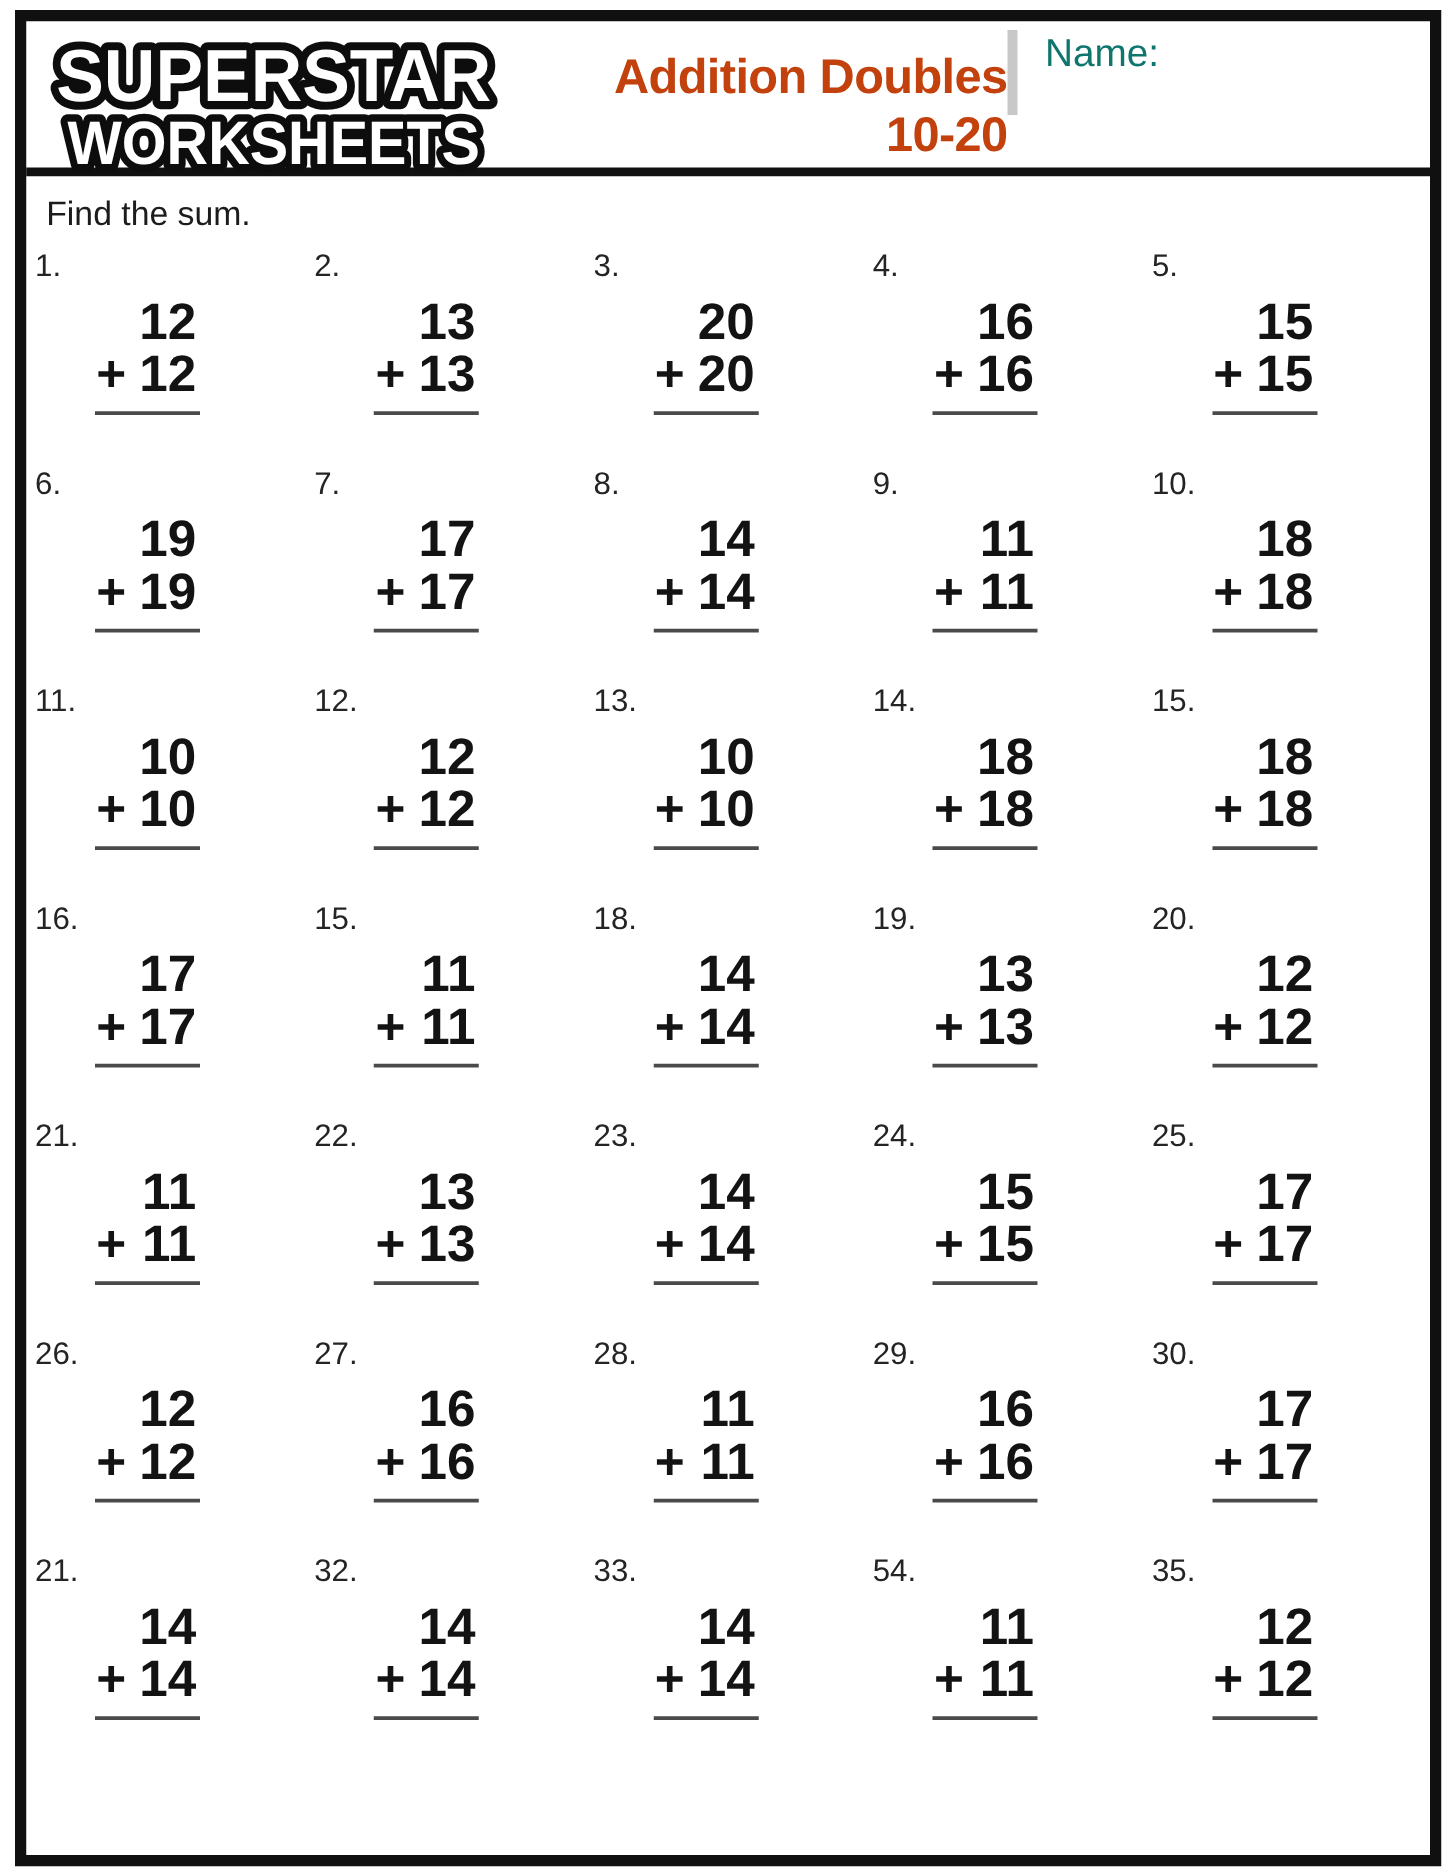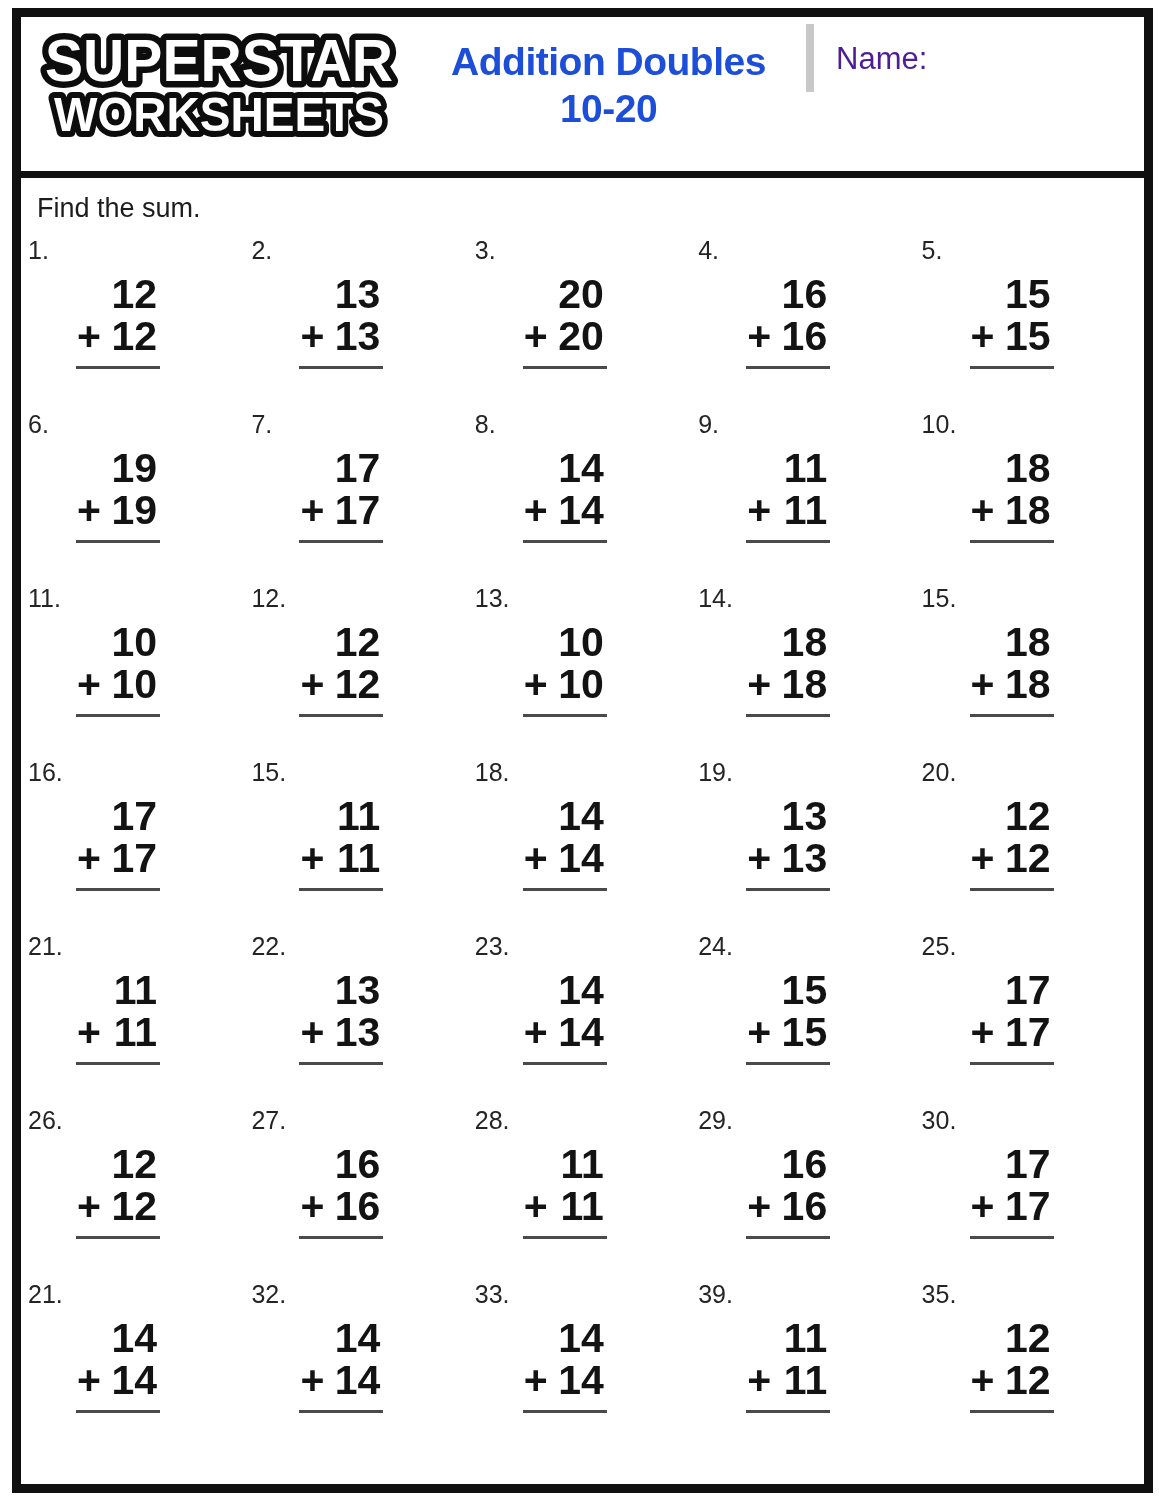--- a/index.html
+++ b/index.html
@@ -18,43 +18,43 @@
     color:var(--text);
   }
   .page-frame{
     position:absolute;left:12px;top:8px;right:6px;bottom:7px;
     border:9px solid var(--border);
     display:flex;flex-direction:column;
     background:#fff;
   }
   
   .header{
-    height:161px;
+    height:124px;
     border-bottom:7px solid var(--border);
     display:grid;
     grid-template-columns:390px 1fr 338px;
     align-items:stretch;
   }
   .logo-wrap{
     padding:14px 0 0 14px;
   }
   .title-block{
-    text-align:center;
+    text-align:right;
     padding-top:22px;
     font-weight:bold;
     font-size:39px;
     line-height:1.2;
     letter-spacing:-0.5px;
-    color:#1d4ed8;
+    color:#c2410c;
   }
   .name-block{
     position:relative;
-    padding:24px 0 0 30px;
+    padding:8px 0 0 30px;
     font-size:31px;
-    color:#4c1d95;
+    color:#0f766e;
   }
   .name-divider{
     position:absolute;
     left:0;top:7px;
     width:8px;height:68px;
     background:var(--name-divider);
   }
   
   .content{
     flex:1;
@@ -531,21 +531,21 @@
       <div class="addend-top">14</div>
       <div class="addend-bottom-row">
         <span class="plus">+</span>
         <span class="addend-bottom">14</span>
       </div>
       <div class="answer-line"></div>
     </div>
   </div>
 
   <div class="cell">
-    <span class="pnum">39.</span>
+    <span class="pnum">54.</span>
     <div class="work">
       <div class="addend-top">11</div>
       <div class="addend-bottom-row">
         <span class="plus">+</span>
         <span class="addend-bottom">11</span>
       </div>
       <div class="answer-line"></div>
     </div>
   </div>
 

